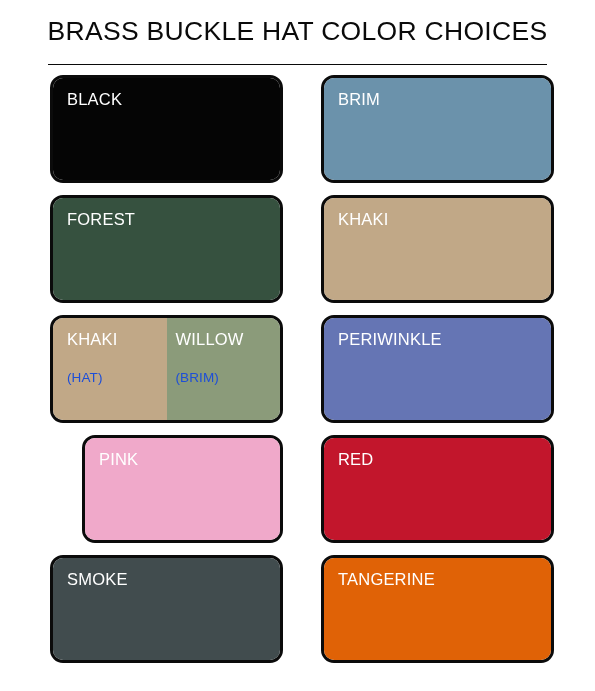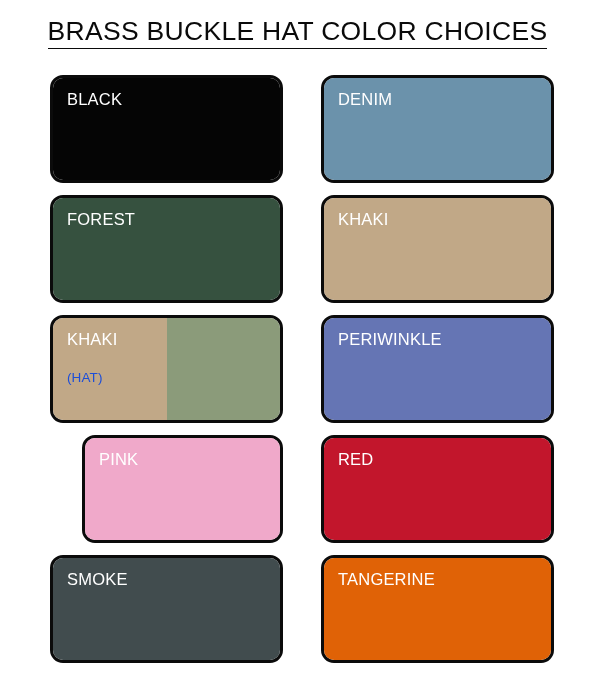--- a/index.html
+++ b/index.html
@@ -32,21 +32,21 @@
     width: 595px;
     text-align: center;
   }
   .title {
     display: inline-block;
     font-size: 26.5px;
     line-height: 30px;
     letter-spacing: 0.3px;
     color: #0a0a0a;
     font-weight: 400;
-    padding-bottom: 2px;
+    padding-bottom: 18px;
     border-bottom: 1.6px solid #0a0a0a;
     white-space: nowrap;
   }
 
   
   .grid {
     position: absolute;
     left: 50px;
     top: 75px;
     width: 488px;
@@ -136,21 +136,21 @@
     <div class="swatch" style="border-color: rgb(11, 11, 11);">
       <div class="fill" style="background: rgb(5, 5, 5);"></div>
       <div class="labels">
         <span class="lbl-main">BLACK</span>
       </div>
     </div>
 
     <div class="swatch" style="border-color: rgb(11, 11, 11);">
       <div class="fill" style="background: rgb(107, 146, 171);"></div>
       <div class="labels">
-        <span class="lbl-main">DENIM</span>
+        <span class="lbl-main">BRIM</span>
       </div>
     </div>
 
     <div class="swatch" style="border-color: rgb(11, 11, 11); text-decoration: underline;">
       <div class="fill" style="background: rgb(54, 81, 63);"></div>
       <div class="labels">
         <span class="lbl-main">FOREST</span>
       </div>
     </div>
 
@@ -163,20 +163,24 @@
 
     <div class="swatch" style="border-color: rgb(11, 11, 11);">
       <div class="fill split">
         <span style="background: rgb(193, 168, 135);"></span>
         <span style="background: rgb(139, 155, 122);"></span>
       </div>
       <div class="labels half">
         <span class="lbl-main">KHAKI</span>
         <span class="lbl-sub">(HAT)</span>
       </div>
+      <div class="labels half-right">
+        <span class="lbl-main">WILLOW</span>
+        <span class="lbl-sub">(BRIM)</span>
+      </div>
     </div>
 
     <div class="swatch" style="border-color: rgb(11, 11, 11);">
       <div class="fill" style="background: rgb(101, 117, 180);"></div>
       <div class="labels">
         <span class="lbl-main">PERIWINKLE</span>
       </div>
     </div>
 
     <div class="swatch" style="border-color: rgb(11, 11, 11); margin-left: 32px;">

